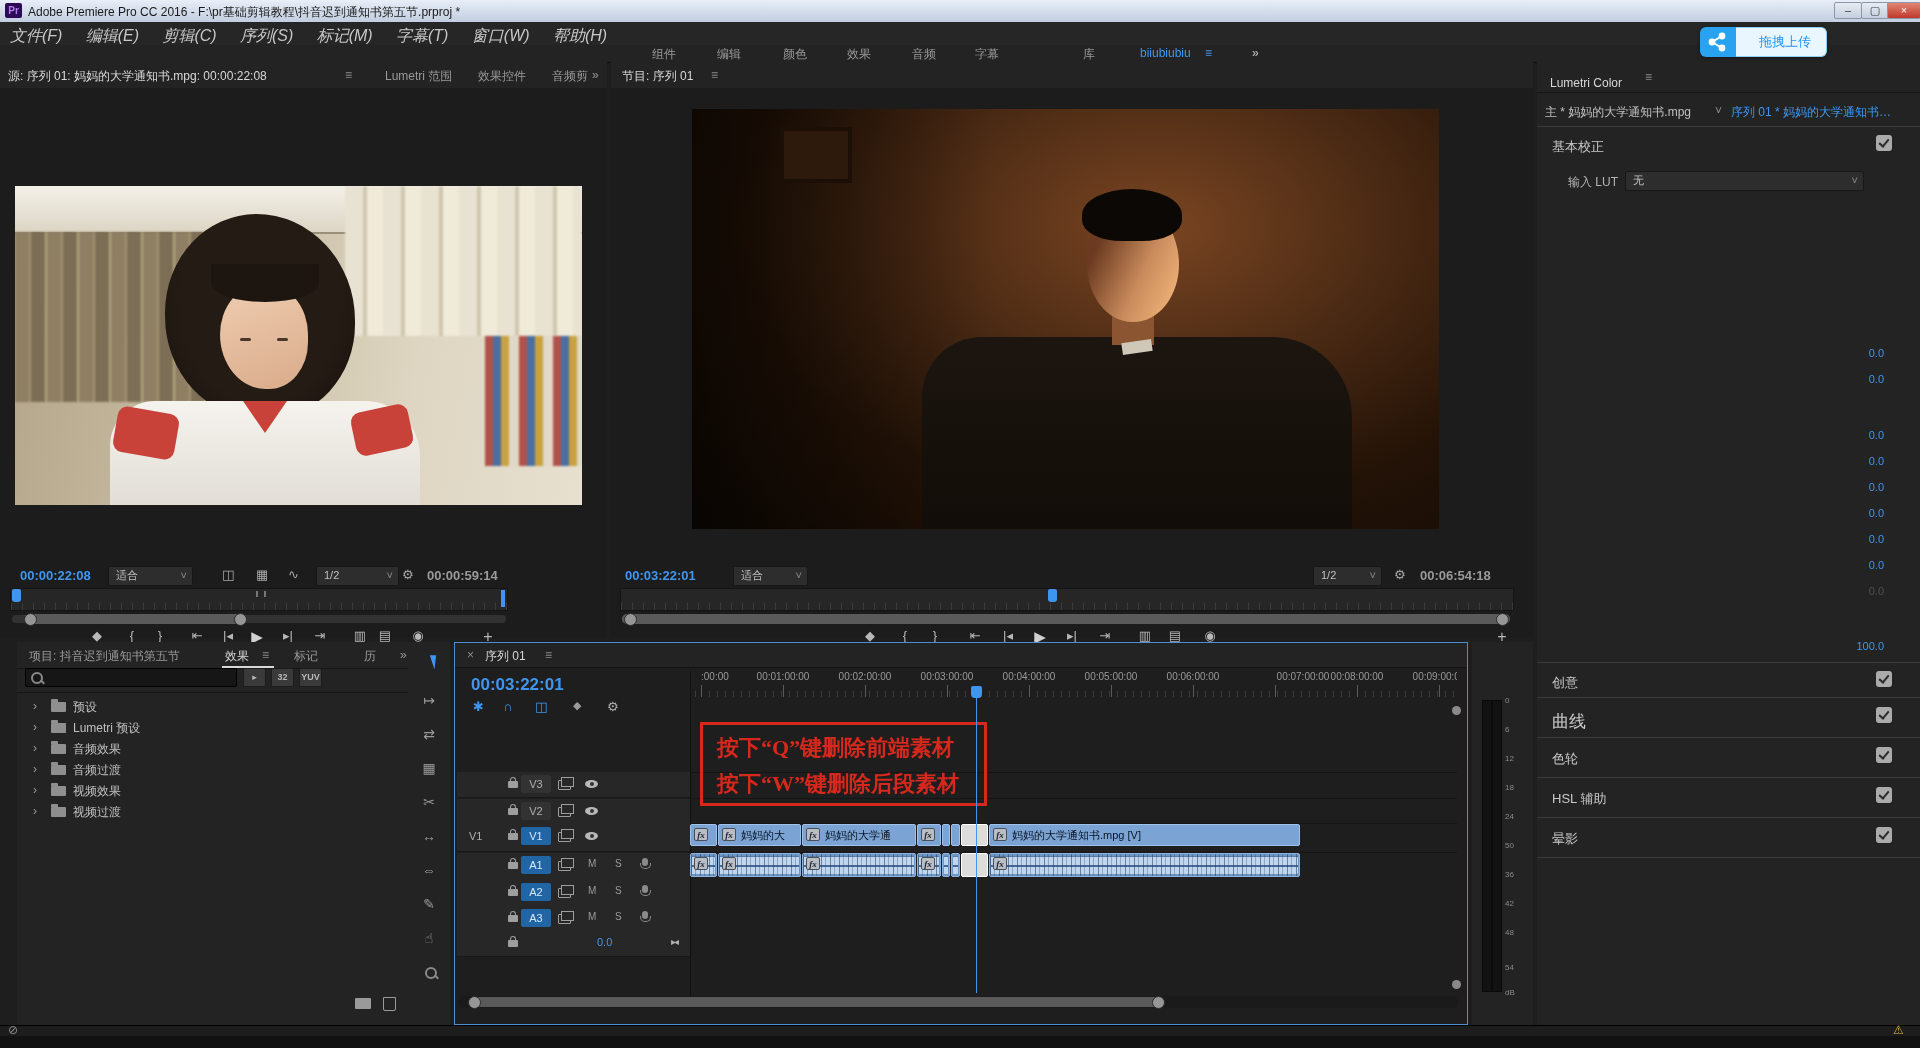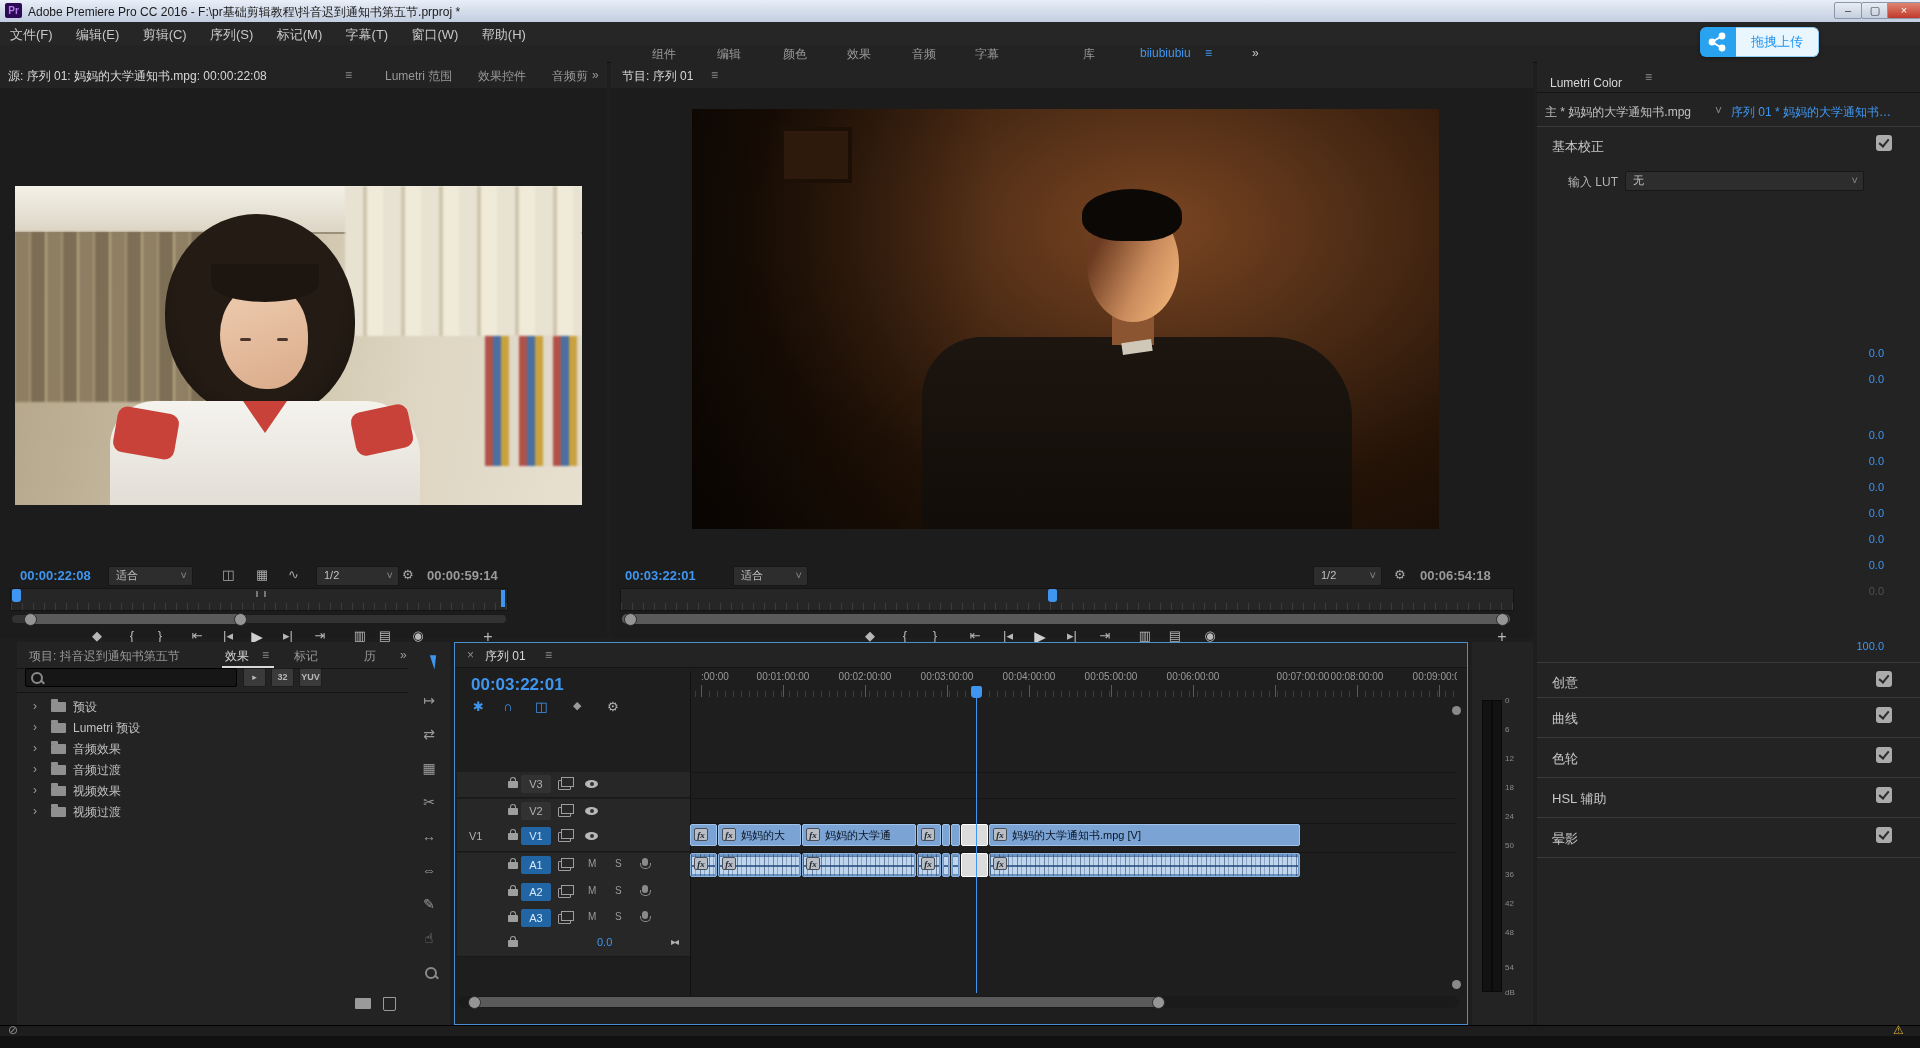--- a/index.html
+++ b/index.html
@@ -10,29 +10,29 @@
   
   .titlebar{position:absolute;left:0;top:0;width:1920px;height:22px;
     background:linear-gradient(180deg,#e9eff8 0%,#d4ddeb 50%,#c2cee0 100%);color:#1a1a1a;}
   .pr-badge{position:absolute;left:5px;top:3px;width:17px;height:15px;background:#2d0a55;
     color:#b57ee8;font-weight:bold;font-size:10px;text-align:center;line-height:15px;border-radius:2px;}
   .title-text{position:absolute;left:28px;top:4px;font-size:12px;}
   .winbtn{position:absolute;top:2px;height:15px;width:26px;text-align:center;line-height:14px;font-size:11px;
     background:linear-gradient(180deg,#e8edf4,#c4cedd);border:1px solid #8d97a8;border-radius:2px;color:#333;}
   .winbtn.close{background:linear-gradient(180deg,#e08573,#c0392b);color:#fff;width:32px;}
   .menubar{position:absolute;left:0;top:22px;width:1920px;height:23px;background:#262626;border-bottom:1px solid #151515;}
-  .menubar span{display:inline-block;padding:4px 10px;color:#c8c8c8;font-size:13px;}
+  .menubar span{display:inline-block;padding:4px 10px;color:#c8c8c8;font-size:16px;font-style:italic;}
   .tabsbar{position:absolute;left:0;top:45px;width:1920px;height:17px;background:#232323;border-bottom:1px solid #101010;}
   .wstab{position:absolute;top:1px;font-size:12px;color:#999;}
   .wstab.active{color:#3f96f0;}
   .upload-float{position:absolute;left:1700px;top:27px;width:120px;height:30px;z-index:50;
     filter:drop-shadow(0 1px 2px rgba(0,0,0,.4));}
   .upload-ic{position:absolute;left:0;top:0;width:36px;height:30px;background:#29a3f0;border-radius:6px 0 0 6px;}
   .upload-lbl{position:absolute;left:36px;top:0;width:82px;height:28px;background:#eaf6fe;border:1px solid #8ecdf5;
-    border-left:none;border-radius:0 6px 6px 0;color:#2196f3;font-size:13px;text-align:center;line-height:28px;}
+    border-left:none;border-radius:0 6px 6px 0;color:#2196f3;font-size:13px;text-align:center;line-height:28px;padding-left:8px;}
   
   .panel{position:absolute;background:#232323;}
   .phead{position:absolute;left:0;top:0;right:0;height:26px;background:#232323;border-bottom:1px solid #151515;}
   .ptab{position:absolute;top:6px;font-size:12px;color:#999;white-space:nowrap;}
   .ptab.active{color:#d8d8d8;}
   .pmenu{color:#8a8a8a;font-size:12px;}
   .mon-body{position:absolute;background:#1b1b1b;}
   .tc-blue{color:#3f96f0;font-weight:bold;font-size:13px;}
   .tc-gray{color:#9a9a9a;font-weight:bold;font-size:13px;}
   .dd{position:absolute;height:18px;background:#2d2d2d;border:1px solid #171717;border-radius:2px;
@@ -322,21 +322,21 @@
 
       <div class="lval" style="top:523px">0.0</div>
     </div>
 
     <div class="lval" style="top:578px">100.0</div>
   </div>
   <div class="lum-divider" style="top:662px"></div>
   <div class="abs" style="left:1552px;top:674px;font-size:13px;color:#c8c8c8">创意</div>
   <div class="chk" style="left:1876px;top:671px"></div>
   <div class="lum-divider" style="top:697px"></div>
-  <div class="abs" style="left:1552px;top:710px;font-size:13px;color:#c8c8c8">曲线</div>
+  <div class="abs" style="left:1552px;top:710px;font-size:17px;color:#c8c8c8">曲线</div>
   <div class="chk" style="left:1876px;top:707px"></div>
   <div class="lum-divider" style="top:737px"></div>
   <div class="abs" style="left:1552px;top:750px;font-size:13px;color:#c8c8c8">色轮</div>
   <div class="chk" style="left:1876px;top:747px"></div>
   <div class="lum-divider" style="top:777px"></div>
   <div class="abs" style="left:1552px;top:790px;font-size:13px;color:#c8c8c8">HSL 辅助</div>
   <div class="chk" style="left:1876px;top:787px"></div>
   <div class="lum-divider" style="top:817px"></div>
   <div class="abs" style="left:1552px;top:830px;font-size:13px;color:#c8c8c8">晕影</div>
   <div class="chk" style="left:1876px;top:827px"></div>
@@ -546,20 +546,24 @@
   <div class="aclip" style="left:951px;width:9px">
       <div class="wf"></div>
     </div>
   <div class="aclip clip-sel" style="left:961px;width:27px"></div>
   <div class="aclip" style="left:989px;width:311px">
       <div class="wf"></div>
       <div class="wfs"></div>
       <span class="fx">fx</span>
     </div>
 
+  <div class="redbox">
+    <div class="redtext" style="top:8px">按下“Q”键删除前端素材</div>
+    <div class="redtext" style="top:44px">按下“W”键删除后段素材</div>
+  </div>
 
   <div class="abs" style="left:976px;top:698px;width:1px;height:295px;background:#3f96f0;z-index:20"></div>
   <div class="abs" style="left:971px;top:686px;width:11px;height:12px;background:#3f96f0;border-radius:2px 2px 4px 4px;z-index:21"></div>
 
   <div class="abs" style="left:458px;top:996px;width:1000px;height:12px;background:#1a1a1a;border-radius:6px">
     <div class="zthumb" style="left:14px;top:1px;width:690px"></div>
     <div class="zhandle" style="left:10px;top:0"></div>
     <div class="zhandle" style="left:694px;top:0"></div>
   </div>
   <div class="abs" style="left:1452px;top:706px;width:9px;height:9px;border-radius:50%;background:#8a8a8a"></div>

